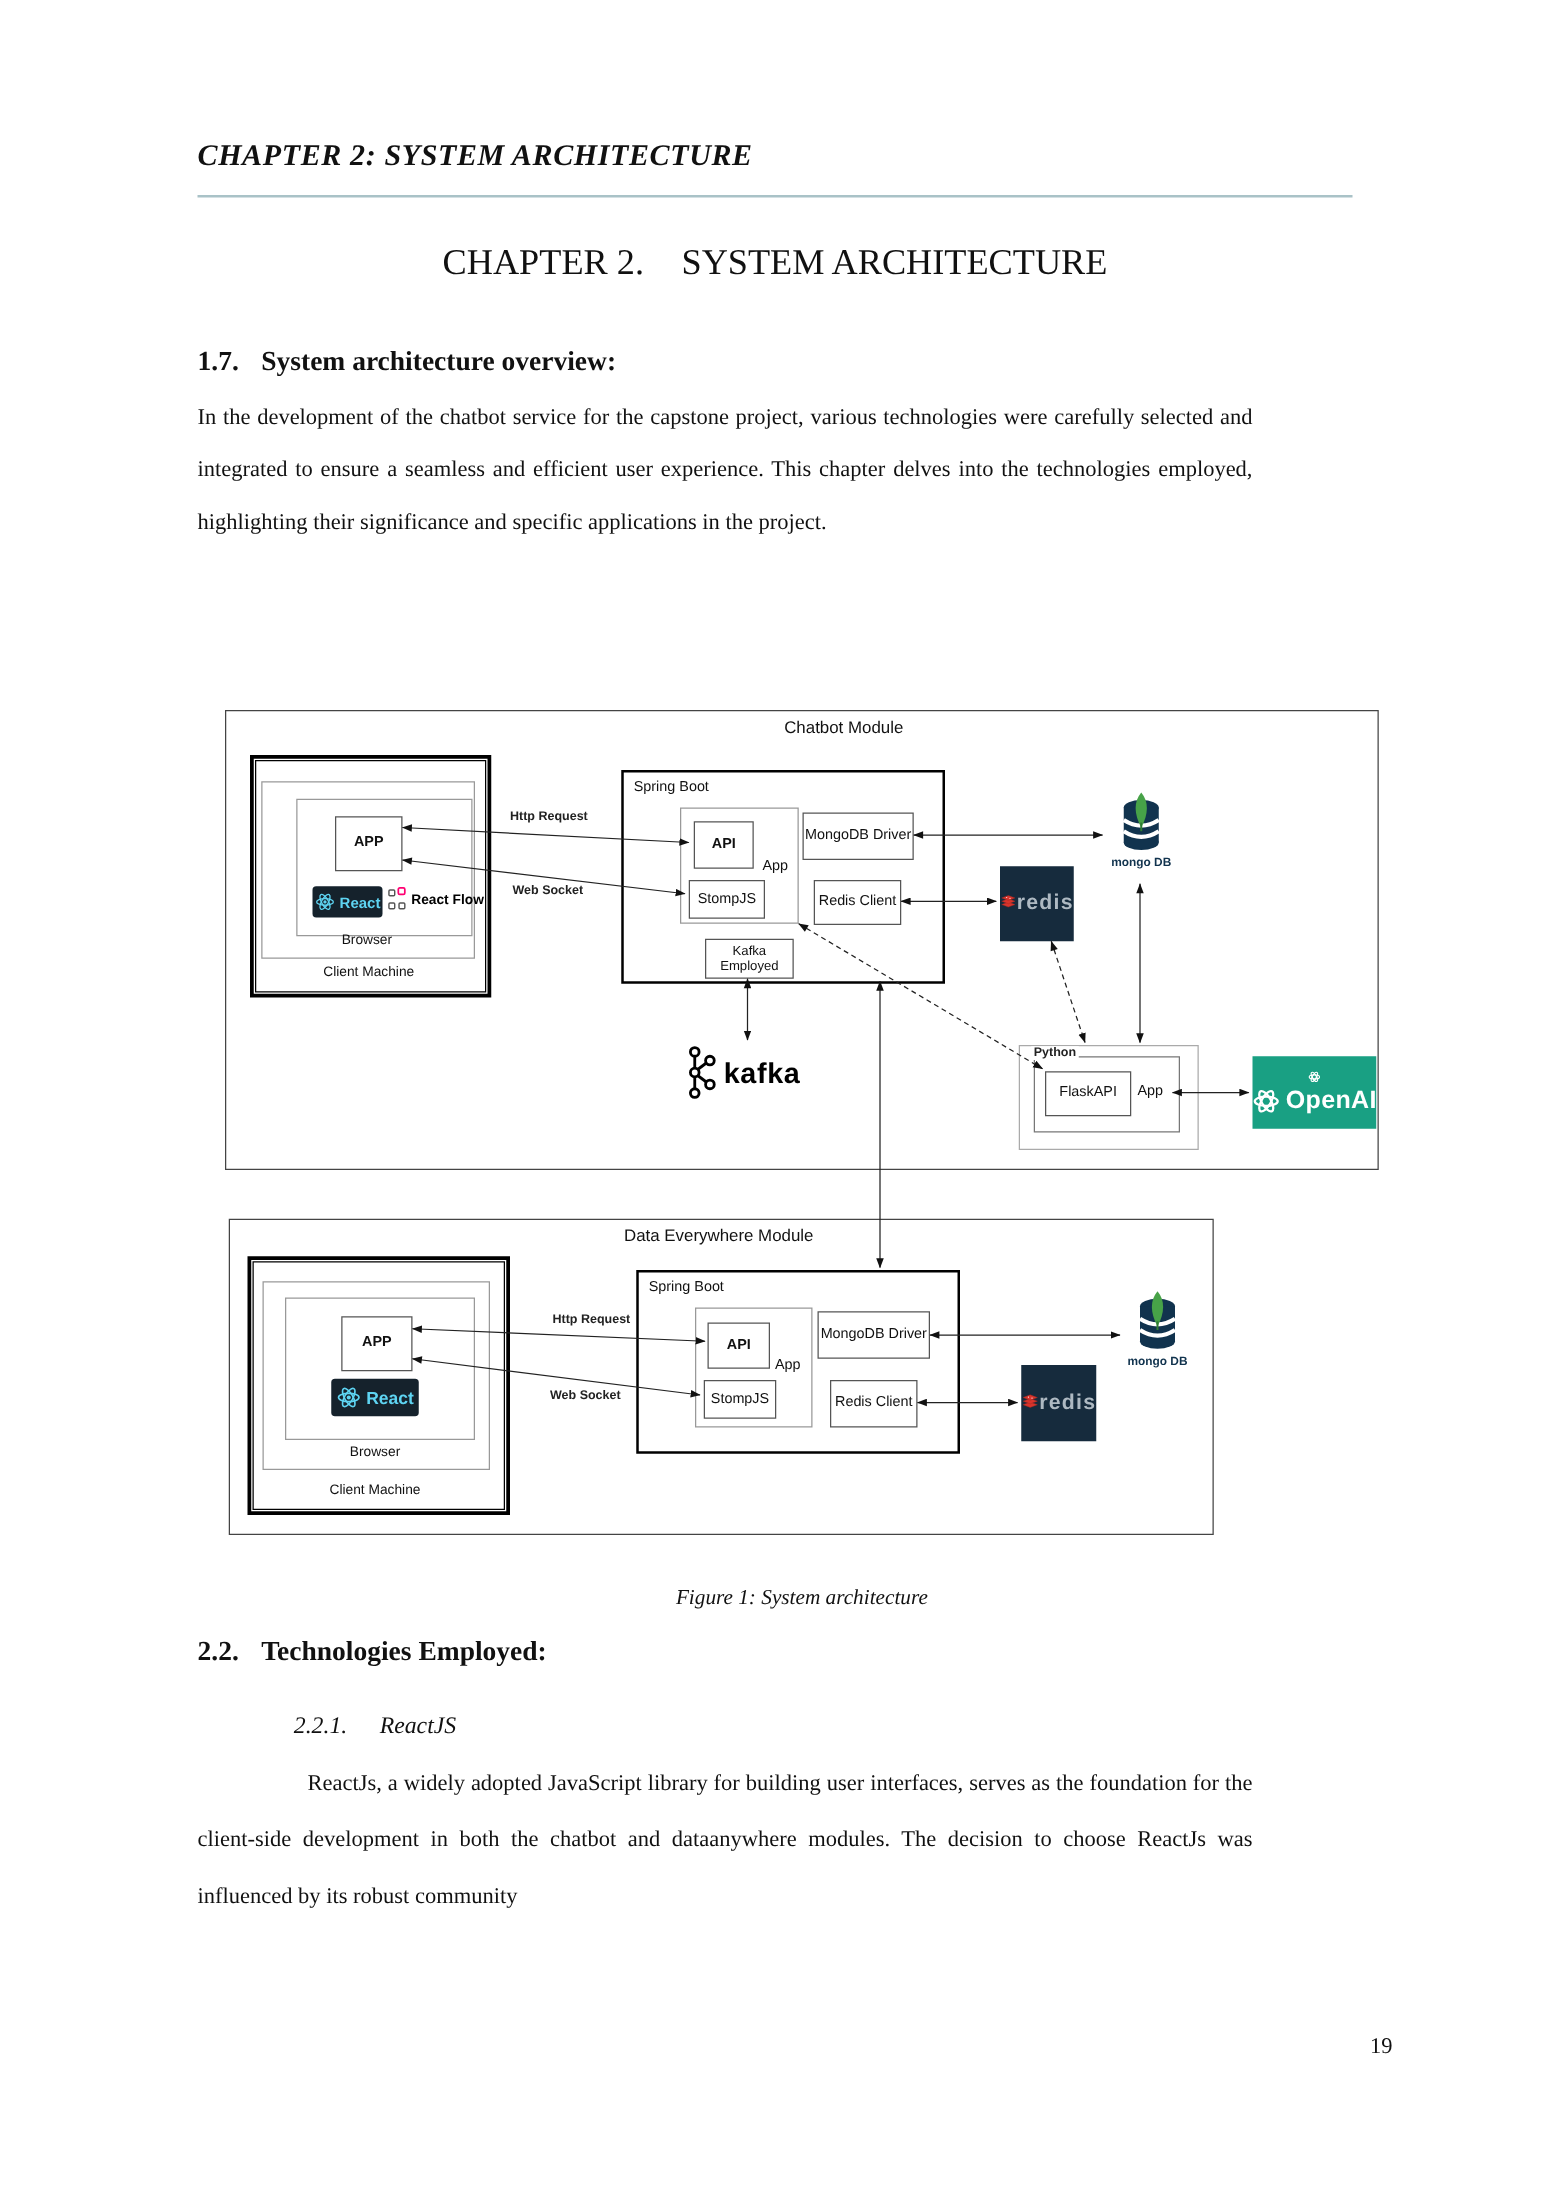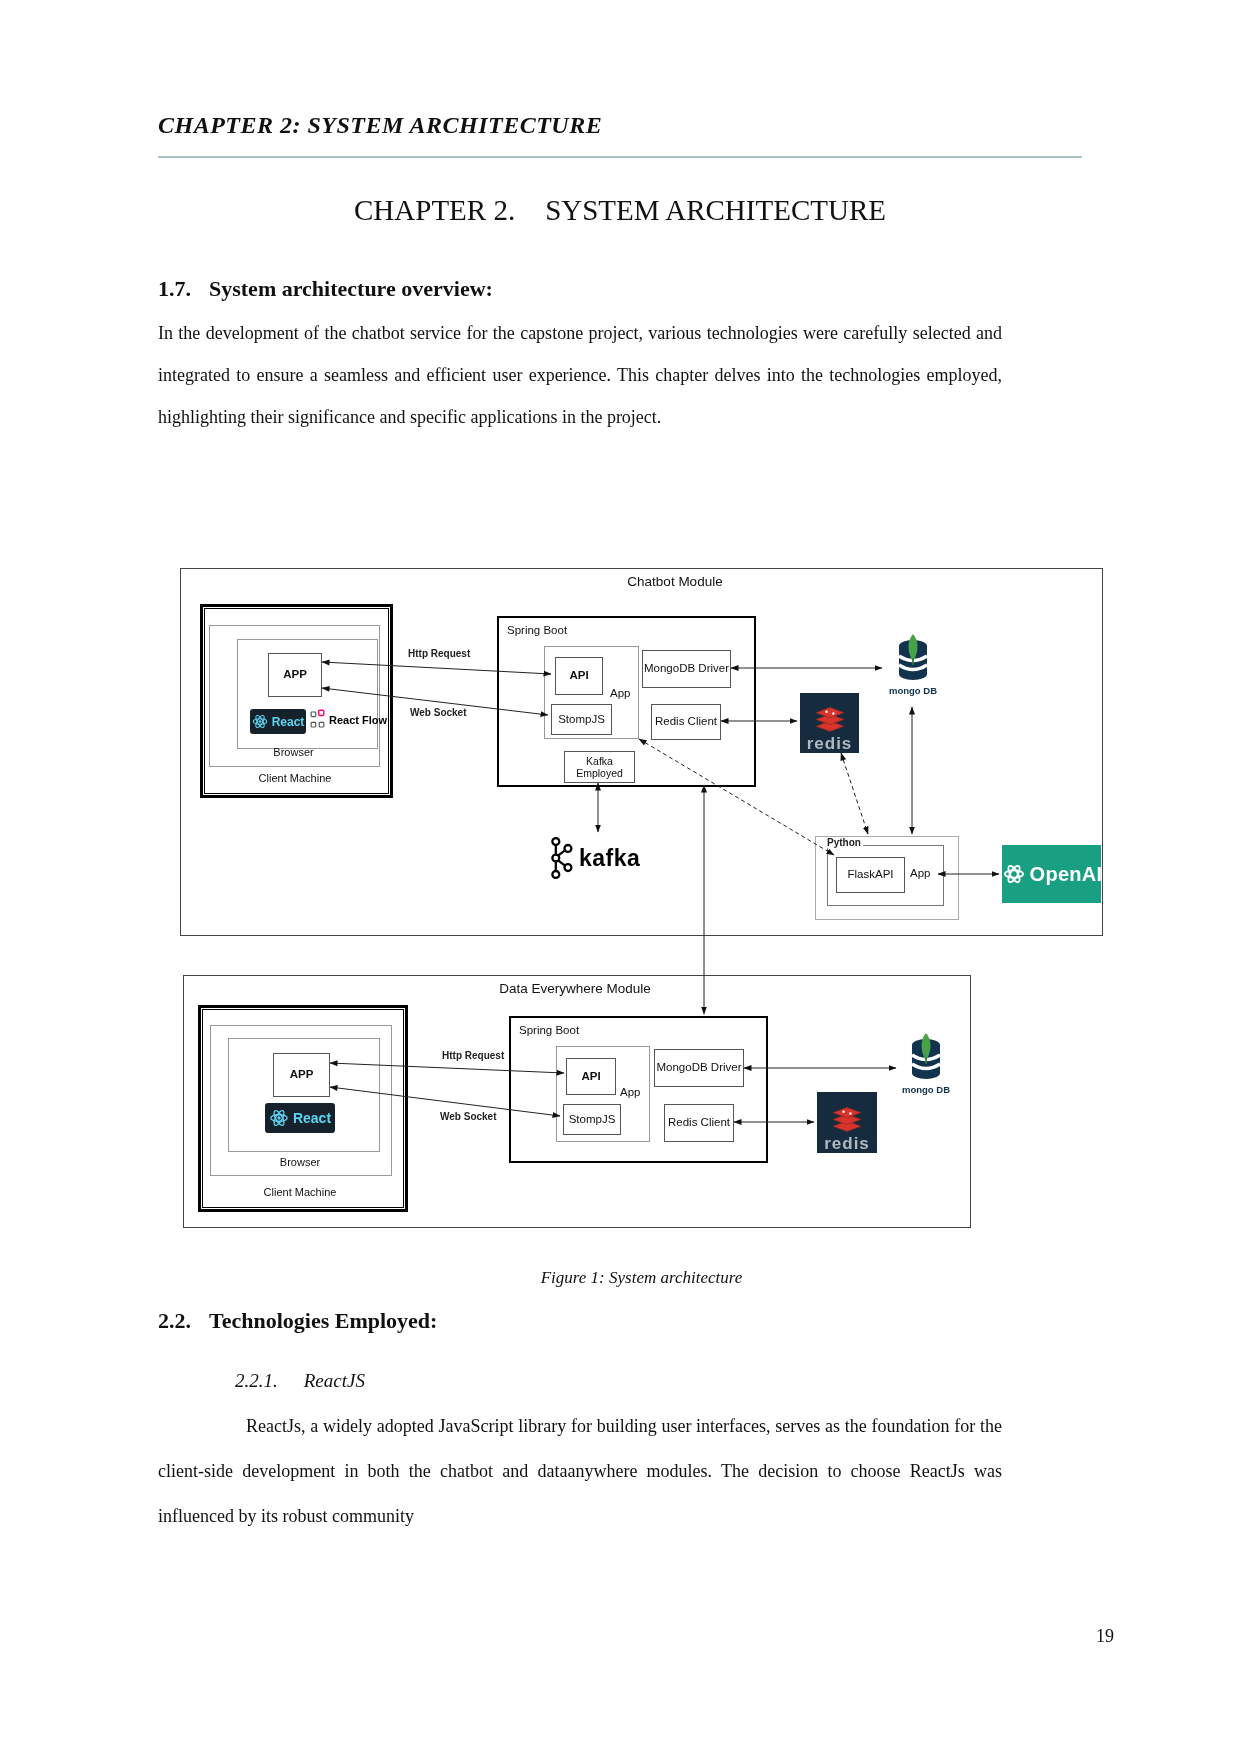--- a/index.html
+++ b/index.html
@@ -31,28 +31,28 @@
   .lightbox{position:absolute;border:1px solid #999;}
   .corner-label{position:absolute;font-size:11.5px;color:#111;}
   .small-label{position:absolute;font-size:10px;color:#222;white-space:nowrap;font-weight:bold;}
   .bottom-label{position:absolute;font-size:11px;color:#111;text-align:center;}
   .dblborder-outer{position:absolute;border:3px solid #000;}
   .dblborder-inner{position:absolute;inset:1px;border:1px solid #000;}
   
   .reactchip{position:absolute;background:#15222c;border-radius:3px;display:flex;align-items:center;
              justify-content:center;gap:4px;color:#5ed4f2;font-weight:bold;}
   .reactflow{position:absolute;display:flex;align-items:center;gap:4px;font-weight:bold;color:#000;font-size:11px;}
-  .redislogo{position:absolute;background:#162b3d;display:flex;flex-direction:column;align-items:center;
+  .redislogo{position:absolute;background:#162b3d;display:flex;flex-direction:row;align-items:center;
              justify-content:flex-end;padding-bottom:2px;}
   .redislogo .rword{color:#aeb9c2;font-weight:bold;font-size:17px;line-height:14px;letter-spacing:1px;}
   .mongologo{position:absolute;display:flex;flex-direction:column;align-items:center;}
   .mongologo .mword{color:#11334e;font-weight:bold;font-size:9.5px;margin-top:1px;white-space:nowrap;}
   .kafkalogo{position:absolute;display:flex;align-items:center;gap:5px;}
   .kafkalogo .kword{font-weight:bold;font-size:23px;color:#000;letter-spacing:.5px;}
-  .openai{position:absolute;background:#19a083;color:#fff;display:flex;flex-direction:row;
+  .openai{position:absolute;background:#19a083;color:#fff;display:flex;flex-direction:column;
           align-items:center;justify-content:center;gap:2px;}
   .openai .row{display:flex;align-items:center;gap:5px;}
   .openai .oword{font-size:20px;font-weight:bold;letter-spacing:.3px;}
   svg.overlay{position:absolute;left:0;top:0;pointer-events:none;}
 </style>
 </head>
 <body>
 
 <div class="abs running-head">CHAPTER 2: SYSTEM ARCHITECTURE</div>
 <div class="abs head-rule"></div>

